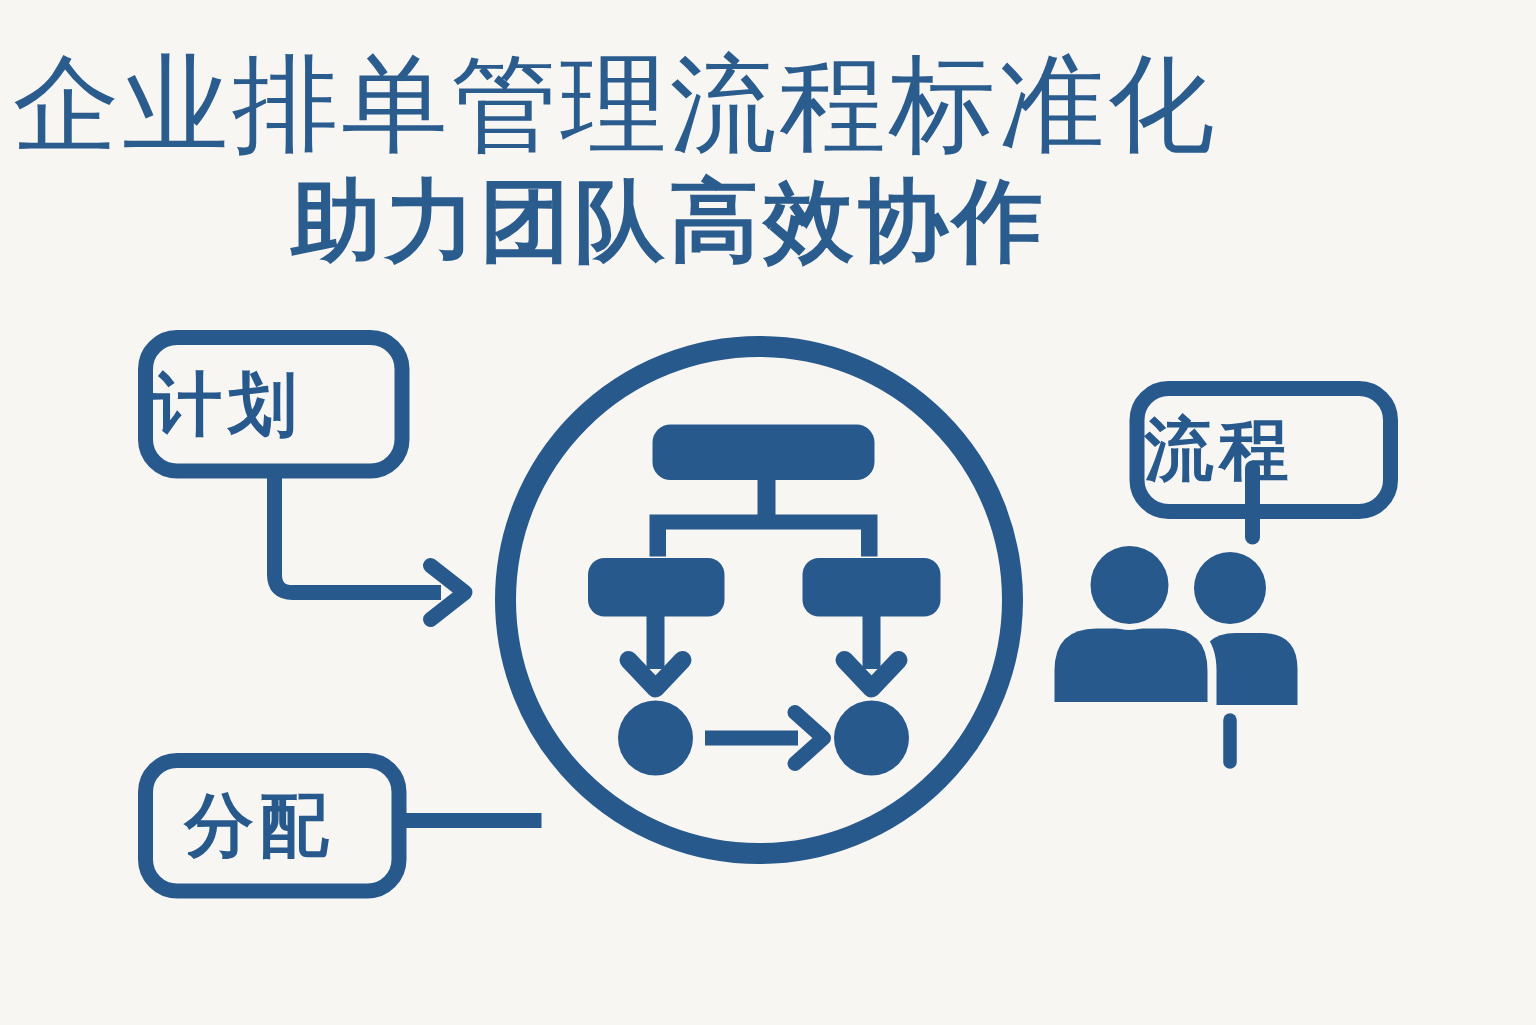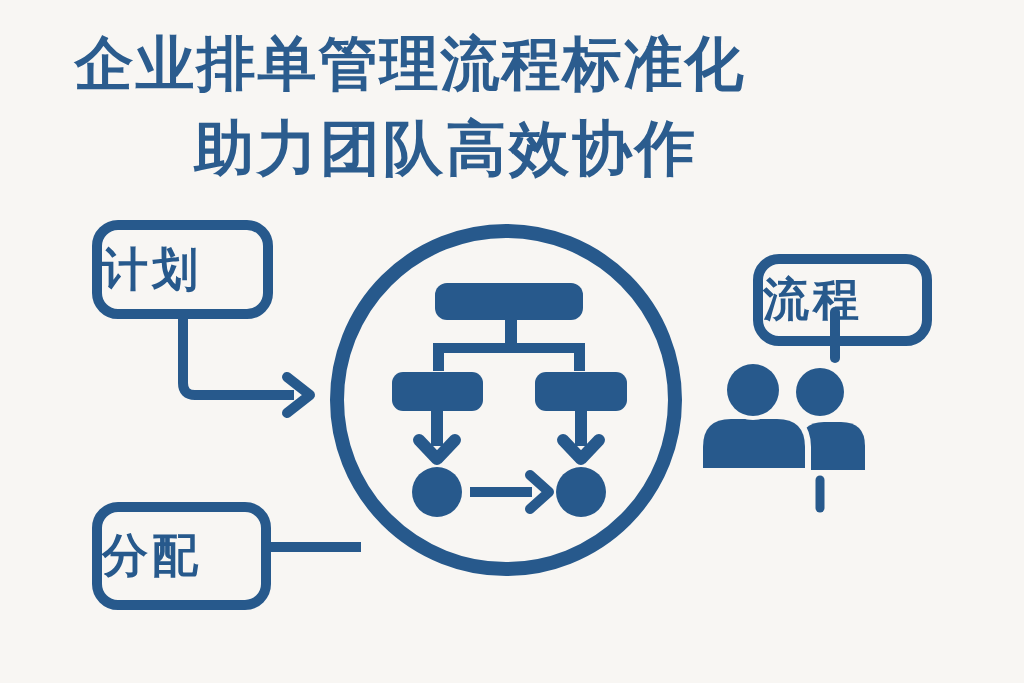--- a/index.html
+++ b/index.html
@@ -6,21 +6,21 @@
   .stage{
     position:relative;
     width:1024px;height:683px;
     background:#f8f6f3;
     overflow:hidden;
     font-family:"DejaVu Sans","Liberation Sans",sans-serif;
   }
   .title{
     position:absolute;top:34px;left:0;width:820px;
     text-align:center;
-    font-size:59px;font-weight:700;line-height:1;
+    font-size:71px;font-weight:400;line-height:1;
     letter-spacing:2px;
     color:#2b5c8e;
     white-space:nowrap;
   }
   .subtitle{
     position:absolute;top:118px;left:0;width:892px;
     text-align:center;
     font-size:60px;font-weight:900;line-height:1;
     letter-spacing:3px;
     color:#2b5c8e;
@@ -31,21 +31,21 @@
     box-sizing:border-box;
     border:10px solid #27598c;
     border-radius:26px;
     display:flex;align-items:center;justify-content:flex-start;
     font-size:46px;font-weight:900;
     letter-spacing:4px;
     color:#27598c;
     background:transparent;
   }
   #box-plan{left:92px;top:220px;width:181px;height:99px;}
-  #box-allocate{left:92px;top:502px;width:179px;height:108px;}
+  #box-allocate{left:92px;top:502px;width:179px;height:97px;padding-left:21px;}
   #box-process{left:753px;top:222px;width:179px;height:92px;margin-top:32px;}
   #box-collaborate{left:743px;top:507px;width:185px;height:94px;}
   .gfx{position:absolute;left:0;top:0;}
 </style>
 </head>
 <body>
 
 <div class="stage">
 
   <div class="title">企业排单管理流程标准化</div>

